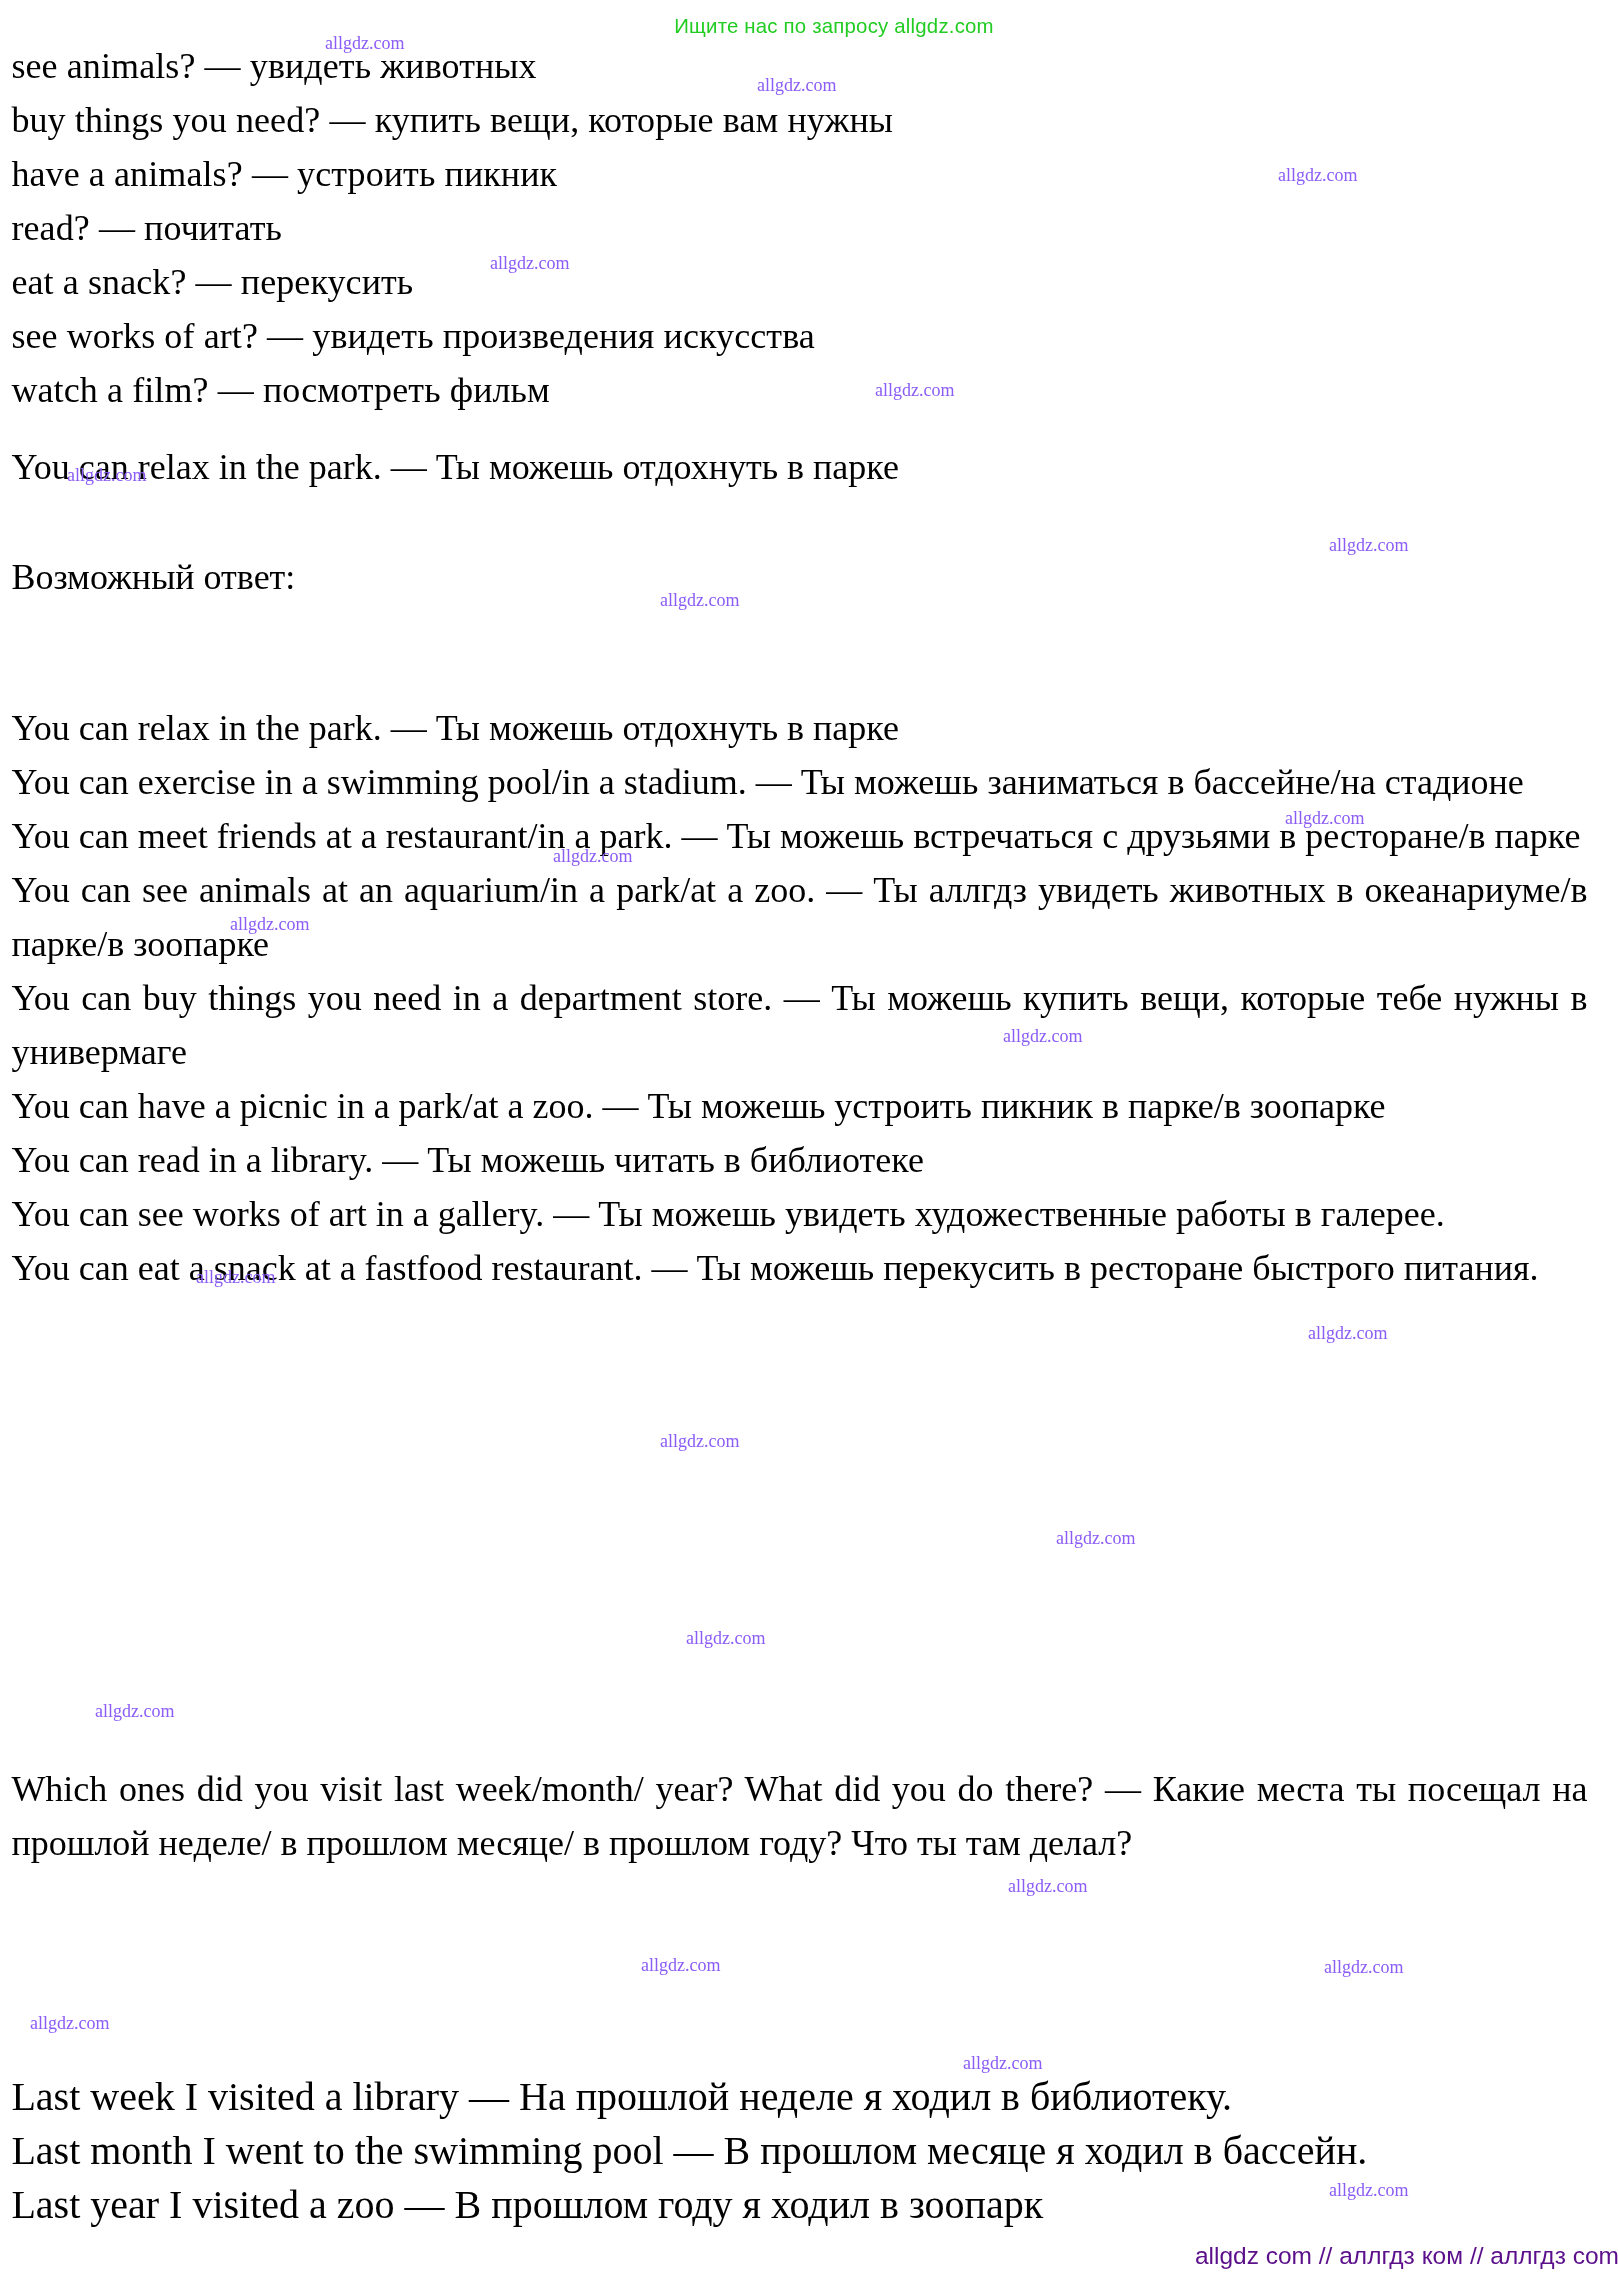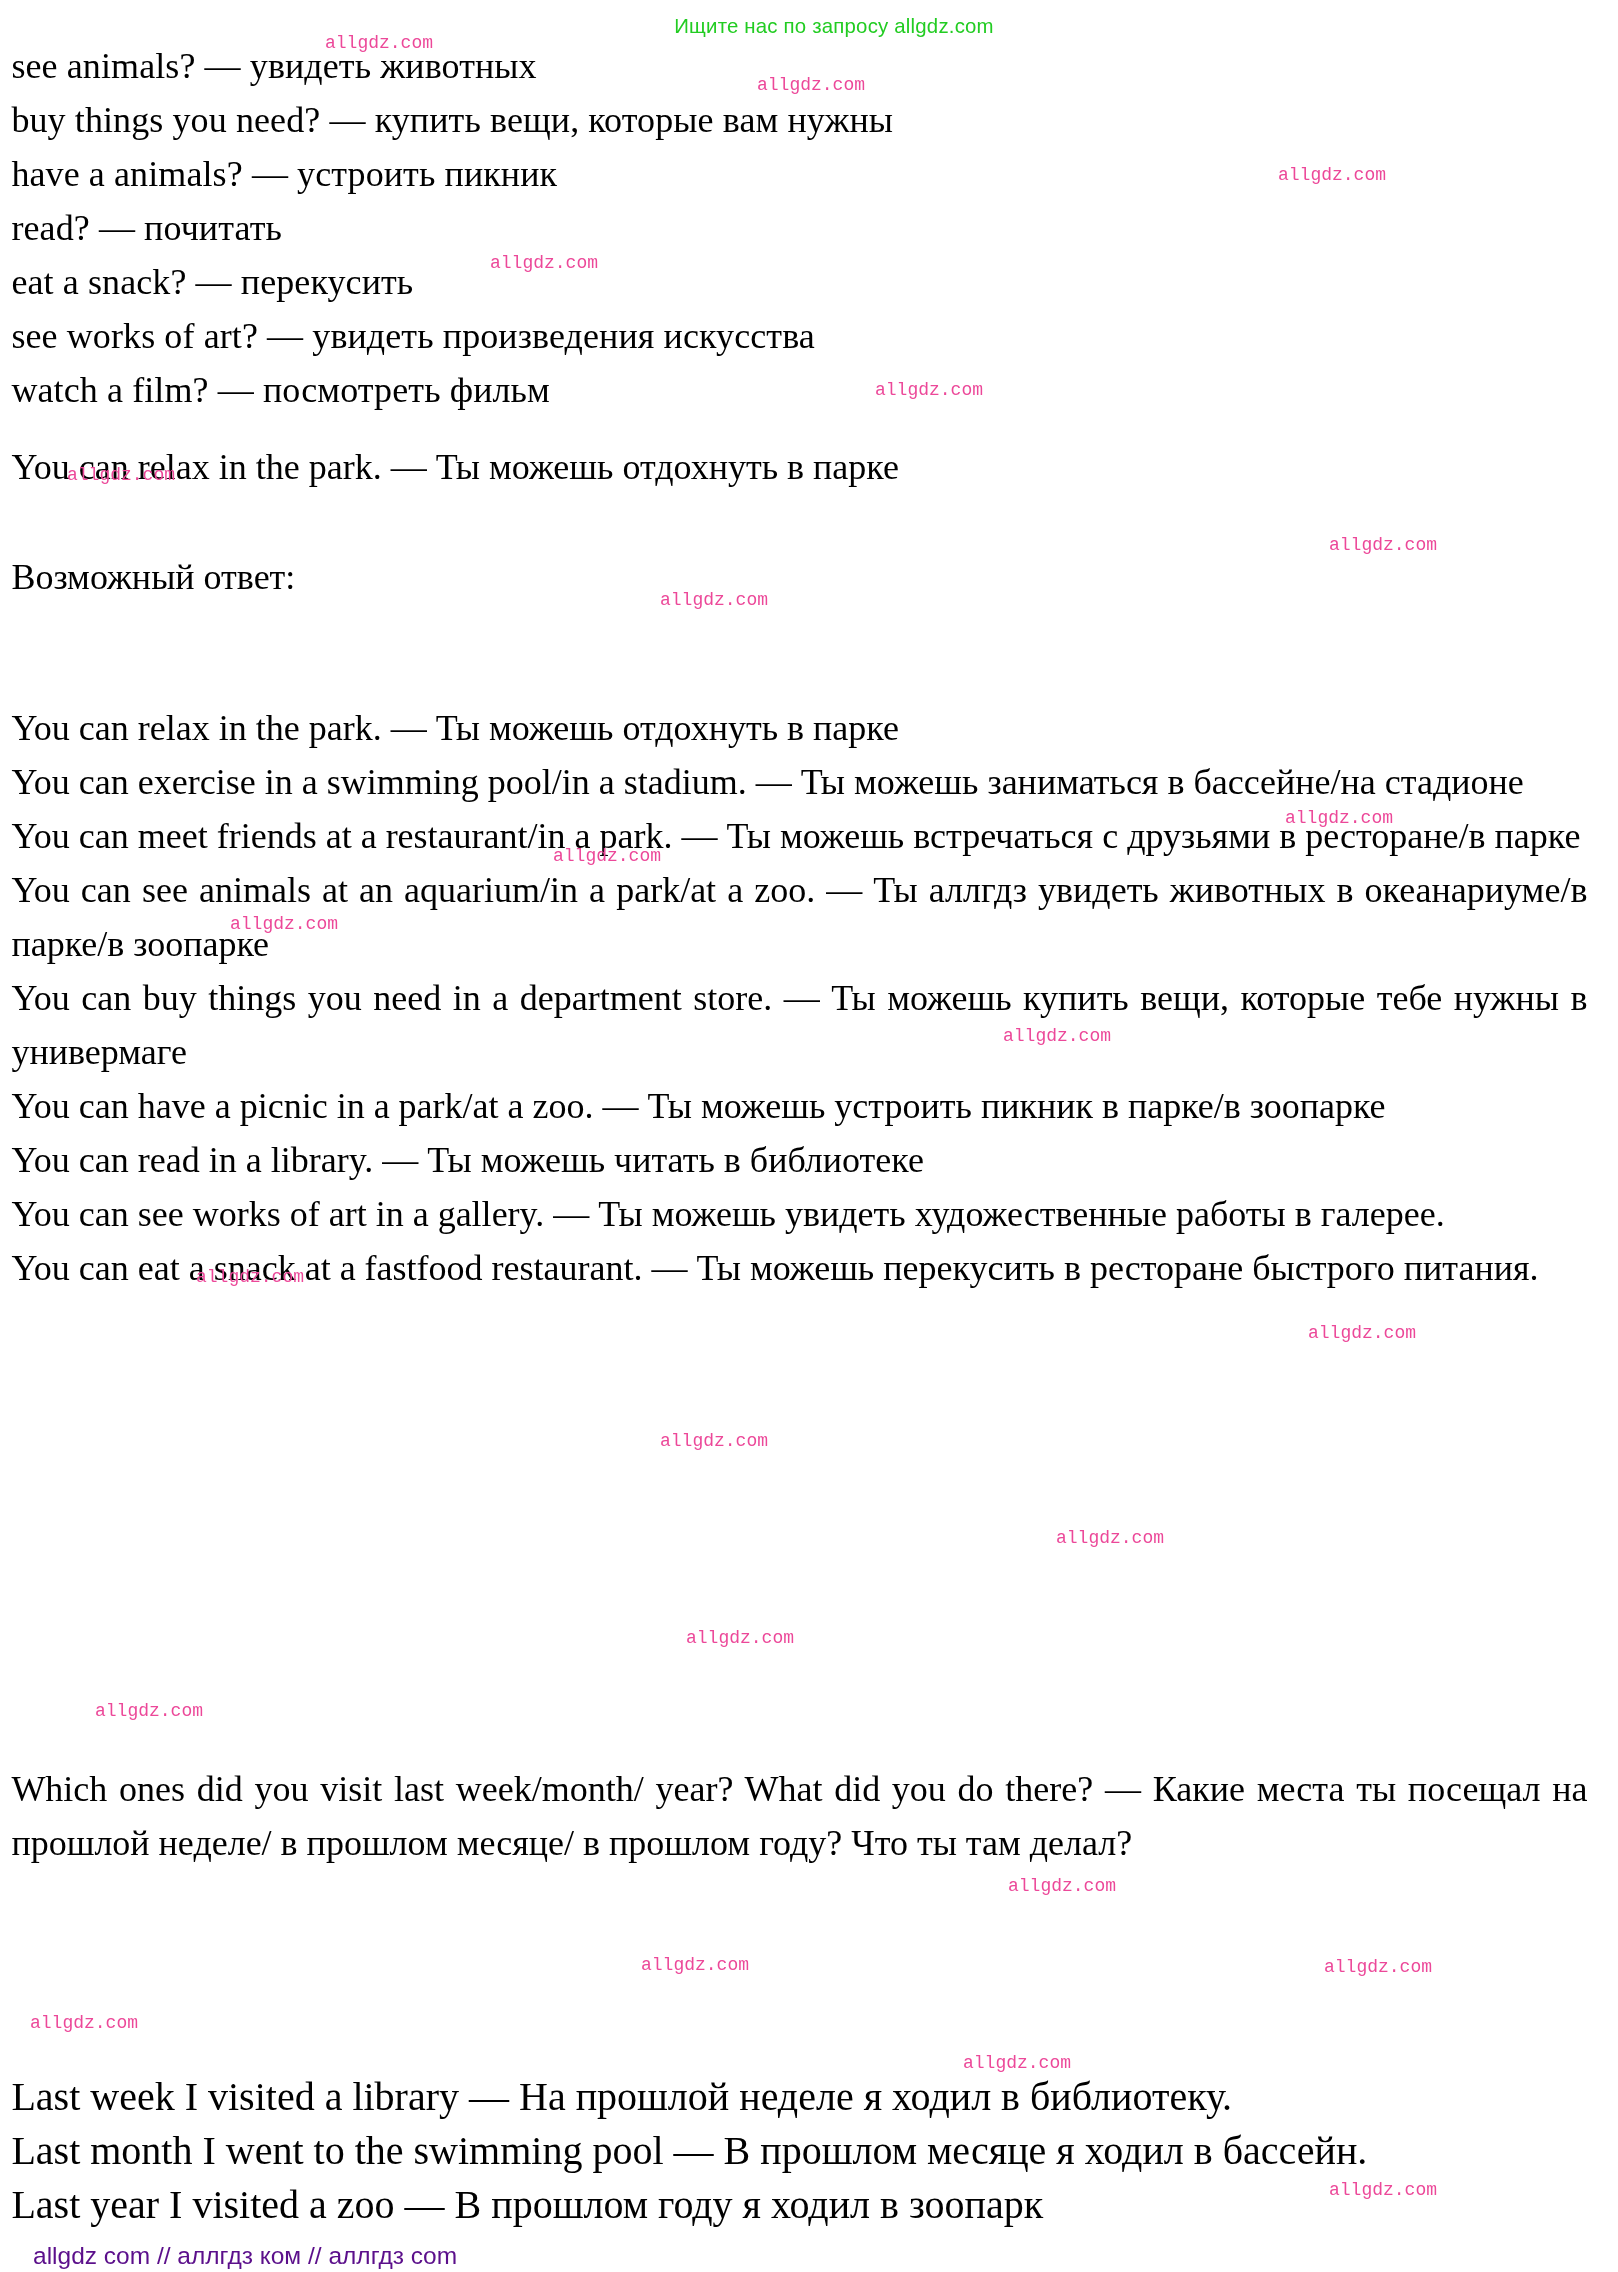--- a/index.html
+++ b/index.html
@@ -120,35 +120,35 @@
   .final-line {
     font-size: 40px;
     line-height: 54px;
     white-space: nowrap;
     margin: 0;
   }
 
   
   .wm {
     position: absolute;
-    font-family: Liberation Mono, monospace;
+    font-family: Liberation Serif, serif;
     font-size: 18px;
-    color: #ec4899;
+    color: #8b5cf6;
     white-space: nowrap;
     z-index: 4;
     letter-spacing: 0px;
   }
 
   
   .footer {
     position: absolute;
     left: 0;
     bottom: 3.3px;
     width: 1619px;
-    text-align: left;
+    text-align: right;
     z-index: 6;
   }
   .footer-text {
     font-family: "Liberation Sans", "DejaVu Sans", sans-serif;
     font-size: 24.5px;
     color: #5b0f8b;
     white-space: nowrap;
     display: inline-block;
     margin-left: 33px;
   }

